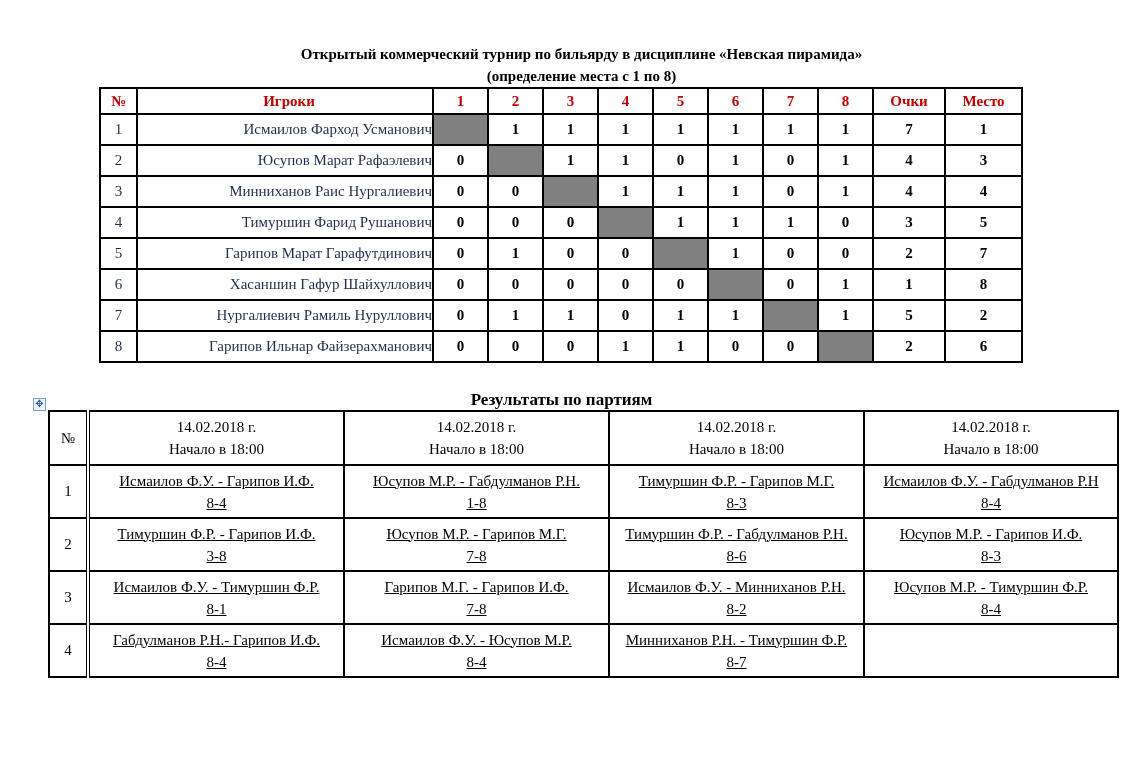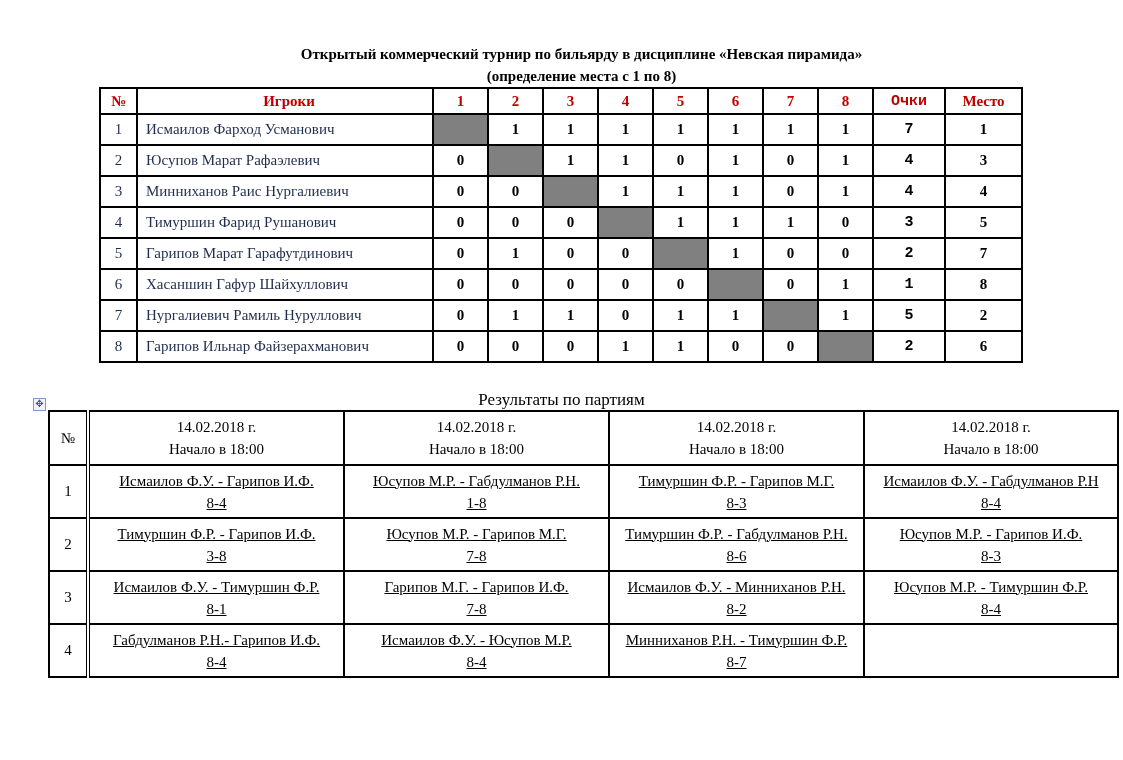--- a/index.html
+++ b/index.html
@@ -7,27 +7,27 @@
          font-family: "Liberation Serif", "DejaVu Serif", serif; color: #000; }
   .title { position: absolute; left: 0; width: 1123px; text-align: center;
            font-weight: bold; font-size: 15px; line-height: 21px; padding-left: 20px; }
   #title1 { top: 44px; }
   #title2 { top: 66px; }
   #standings { position: absolute; left: 99px; top: 87px; border-collapse: collapse; }
   #standings td { border: 2px solid #000; text-align: center; padding: 0; height: 29px;
                   font-size: 15px; }
   #standings tr.head td { height: 24px; color: #c00000; font-weight: bold; }
   #standings td.num { color: #1f2d4d; width: 35px; }
-  #standings td.name { color: #1f2d4d; text-align: left; padding-left: 8px; width: 286px; }
+  #standings td.name { color: #1f2d4d; text-align: right; padding-left: 8px; width: 286px; }
   #standings td.score { font-weight: bold; width: 53px; }
   #standings td.diag { background: #808080; }
-  #standings td.pts { width: 70px; font-weight: bold; font-family: Liberation Mono, monospace; }
+  #standings td.pts { width: 70px; font-weight: bold; }
   #standings td.place { width: 75px; font-weight: bold; }
   #results-title { position: absolute; left: 0; width: 1123px; top: 390px; text-align: center;
-                   font-weight: normal; font-size: 17px; }
+                   font-weight: bold; font-size: 17px; }
   #move-handle { position: absolute; left: 33px; top: 398px; width: 11px; height: 11px;
                  border: 1px solid #7a9cc6; color: #2a5aa0; font-size: 10px; line-height: 10px;
                  text-align: center; background: #eef4fb; font-family: "DejaVu Sans", sans-serif; }
   #results { position: absolute; left: 48px; top: 410px; border-collapse: collapse; }
   #results td { border: 2px solid #000; text-align: center; padding: 0; font-size: 15px; height: 51px; }
   #results td.rnum { width: 36px; border-right: 4px double #000; }
   #results td.hcell { font-weight: normal; height: 52px; line-height: 22px; }
   #results td.game { line-height: 22px; }
   #results td.game span { text-decoration: underline; display: block; }
   .c1 { width: 253px; } .c2 { width: 263px; } .c3 { width: 253px; } .c4 { width: 252px; }

